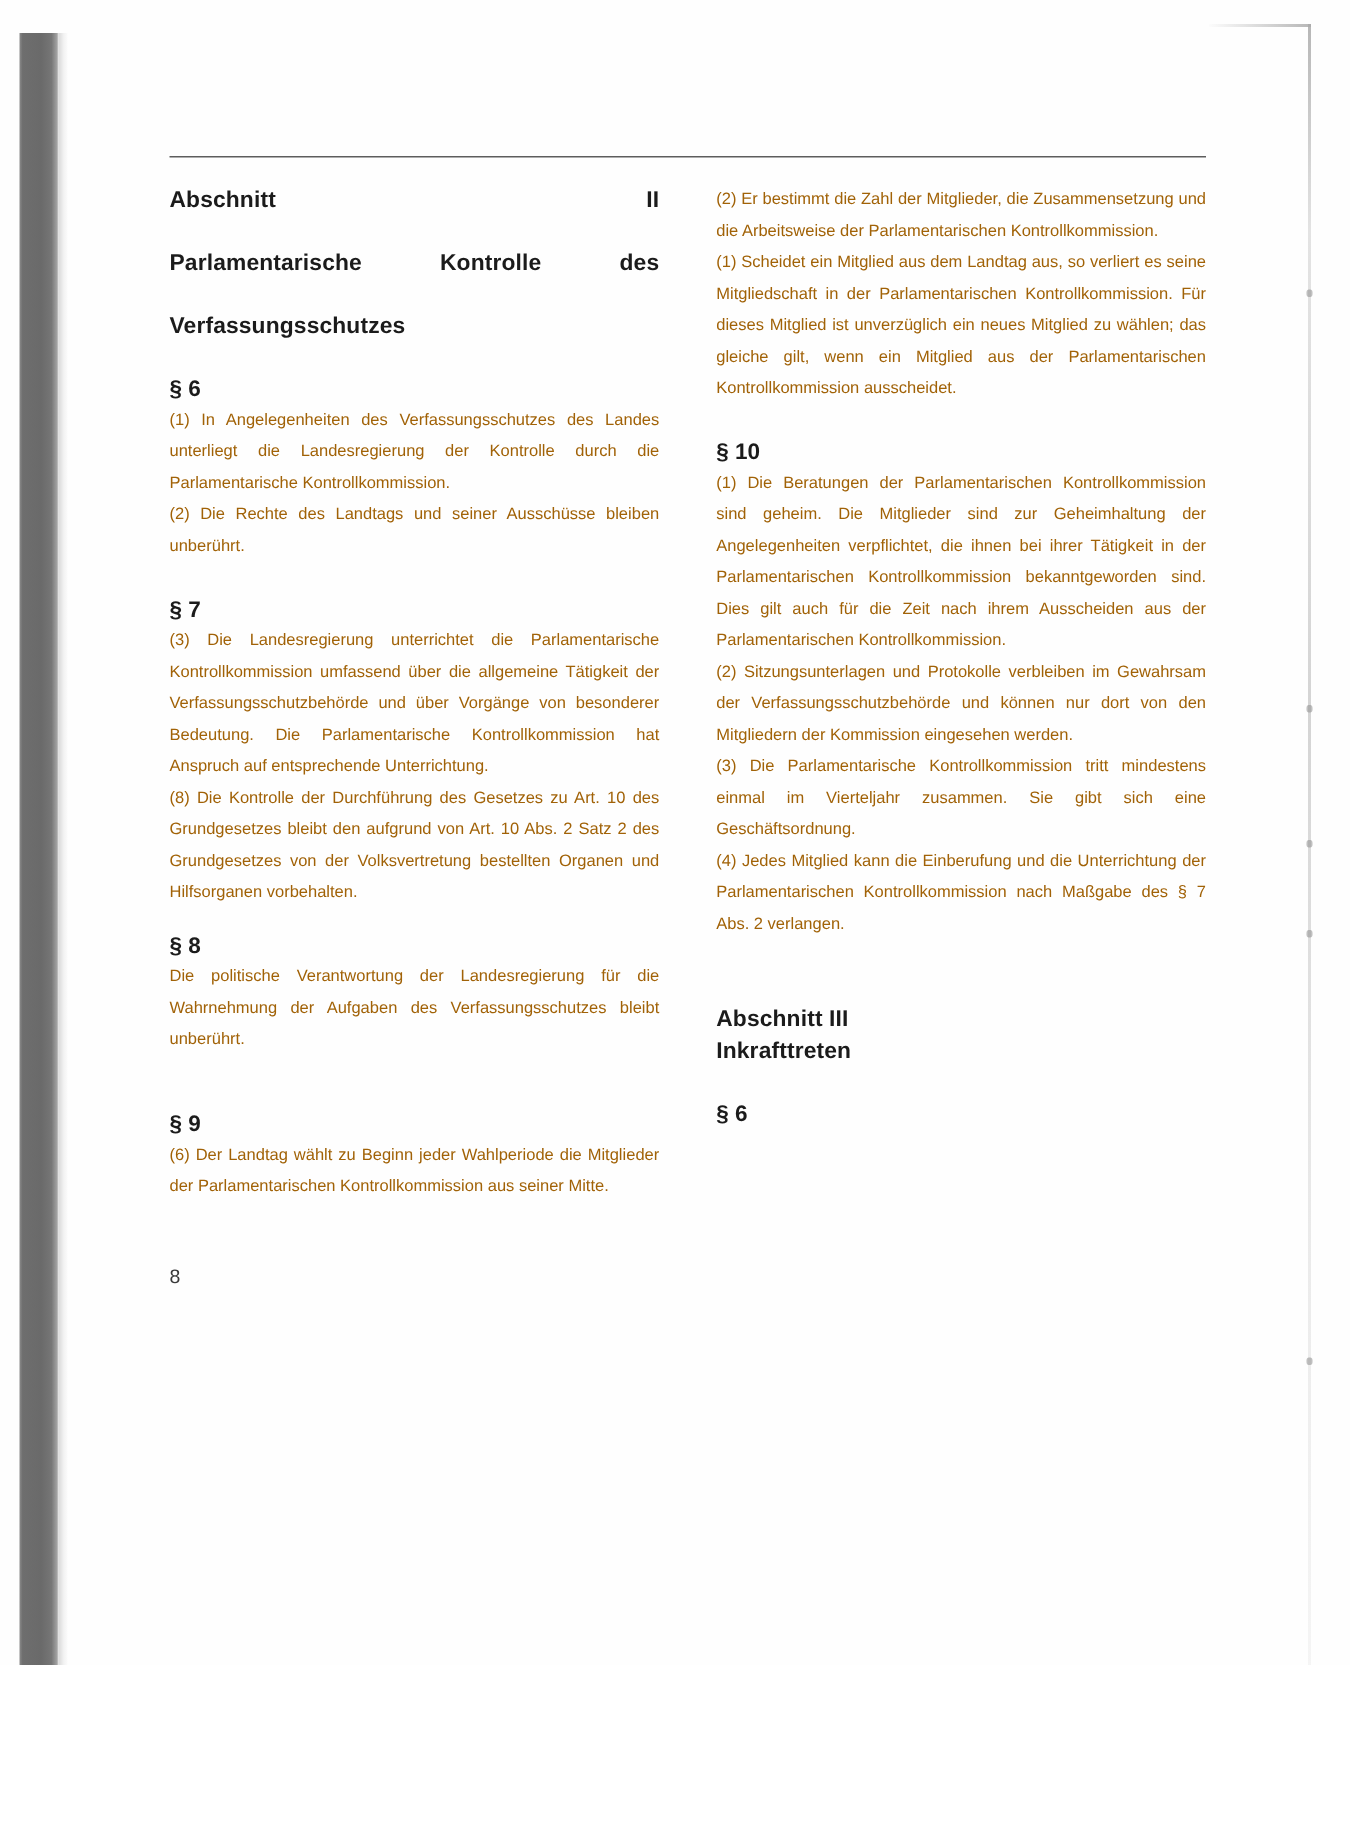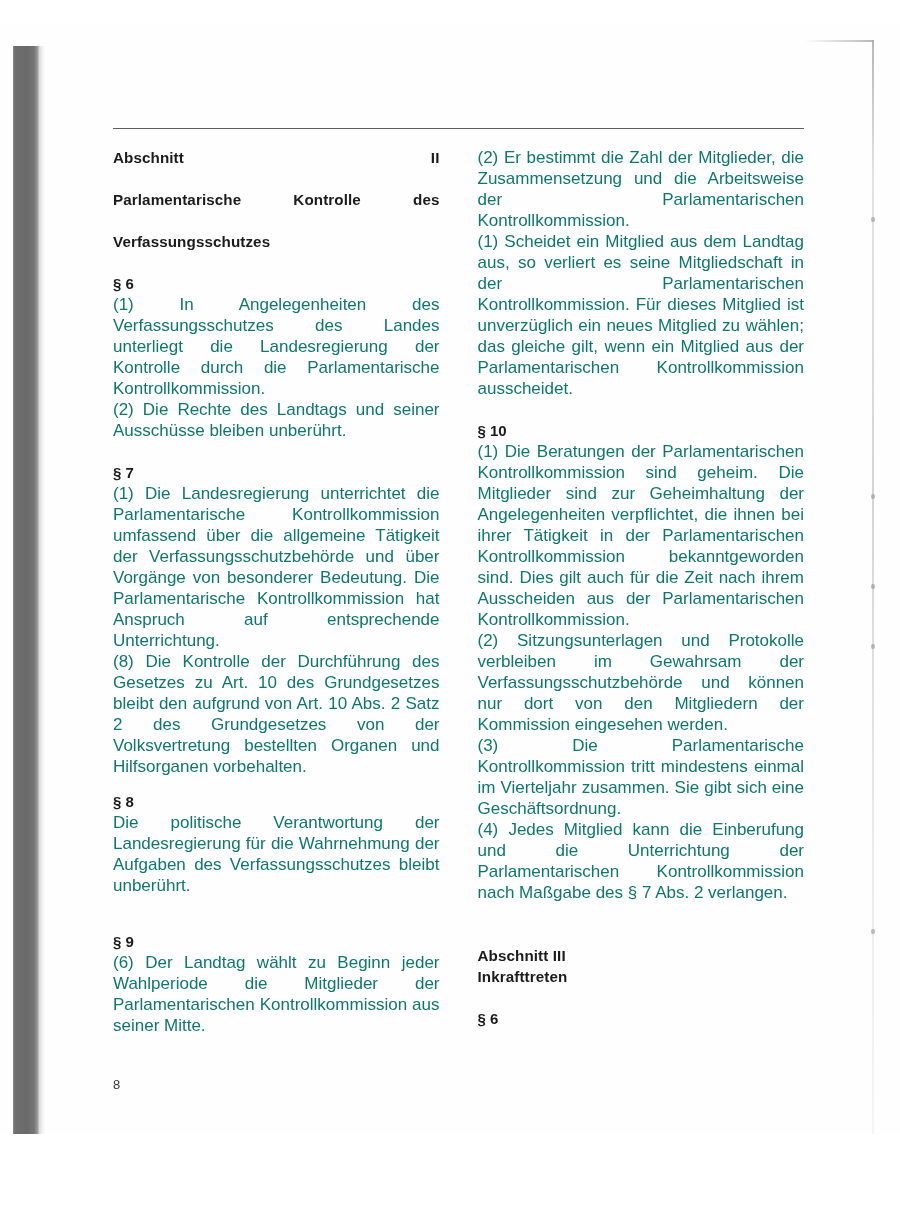--- a/index.html
+++ b/index.html
@@ -11,21 +11,20 @@
   body {
     font-family: "Liberation Sans", sans-serif;
   }
 
   #page {
     position: relative;
     width: 900px;
     height: 1110px;
     background: #fefefe;
     overflow: hidden;
-    margin-top: 24px;
   }
 
   
   .binding-shadow {
     position: absolute;
     left: 13px;
     top: 22px;
     width: 26px;
     height: 1195px;
     background: linear-gradient(90deg,
@@ -121,23 +120,23 @@
   }
 
   .para-head {
     font-weight: bold;
     font-size: 15px;
     line-height: 21px;
     color: #1b1b1b;
   }
 
   .para {
-    font-size: 17px;
+    font-size: 11px;
     line-height: 21px;
-    color: #0f766e;
+    color: #a16207;
     text-align: justify;
     text-justify: inter-word;
     hyphens: manual;
     margin: 0;
   }
 
   .gap-lg { height: 21px; }
   .gap-md { height: 14px; }
 
   .page-number {
@@ -191,21 +190,21 @@
 
         <div class="gap-lg"></div>
 
         <div class="para-head">§ 6</div>
         <p class="para blk">(1) In Angelegenheiten des Verfassungsschutzes des Landes unterliegt die Landesregierung der Kontrolle durch die Parlamentarische Kontrollkommission.</p>
         <p class="para blk">(2) Die Rechte des Landtags und seiner Ausschüsse bleiben unberührt.</p>
 
         <div class="gap-lg"></div>
 
         <div class="para-head">§ 7</div>
-        <p class="para blk">(1) Die Landesregierung unterrichtet die Parlamentarische Kontrollkommission umfassend über die allgemeine Tätigkeit der Verfassungsschutzbehörde und über Vorgänge von besonderer Bedeutung. Die Parlamentarische Kontrollkommission hat Anspruch auf entsprechende Unterrichtung.</p>
+        <p class="para blk">(3) Die Landesregierung unterrichtet die Parlamentarische Kontrollkommission umfassend über die allgemeine Tätigkeit der Verfassungsschutzbehörde und über Vorgänge von besonderer Bedeutung. Die Parlamentarische Kontrollkommission hat Anspruch auf entsprechende Unterrichtung.</p>
         <p class="para blk">(8) Die Kontrolle der Durchführung des Gesetzes zu Art. 10 des Grundgesetzes bleibt den aufgrund von Art. 10 Abs. 2 Satz 2 des Grundgesetzes von der Volksvertretung bestellten Organen und Hilfsorganen vorbehalten.</p>
 
         <div class="gap-md"></div>
 
         <div class="para-head">§ 8</div>
         <p class="para blk">Die politische Verantwortung der Landesregierung für die Wahrnehmung der Aufgaben des Verfassungsschutzes bleibt unberührt.</p>
 
         <div class="gap-lg"></div>
         <div class="gap-md"></div>
 

